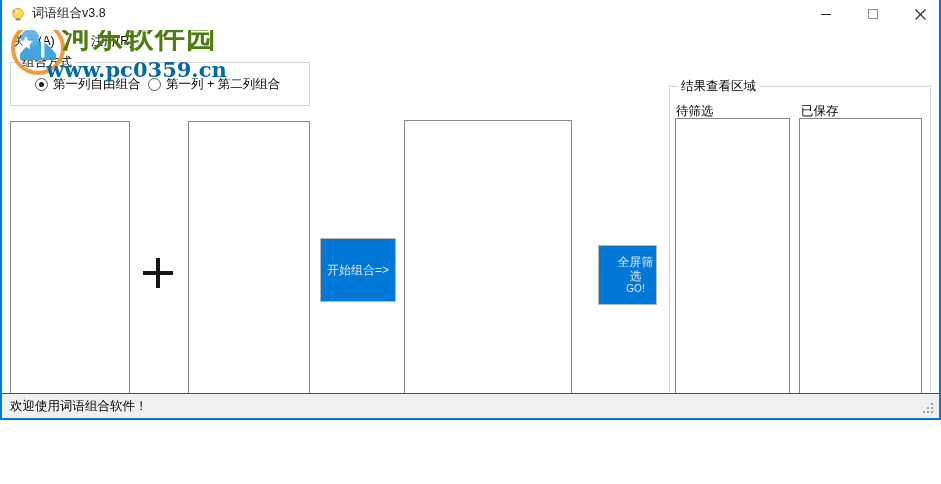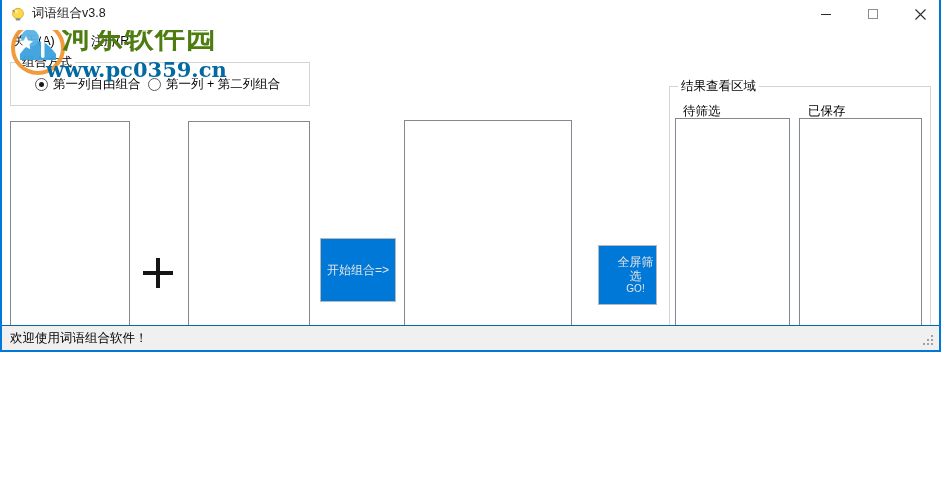--- a/index.html
+++ b/index.html
@@ -7,21 +7,21 @@
     padding: 0;
     background: #ffffff;
   }
   body {
     font-family: "Liberation Sans", "DejaVu Sans", sans-serif;
     -webkit-font-smoothing: none;
   }
   #app {
     position: relative;
     width: 941px;
-    height: 352px;
+    height: 420px;
     overflow: hidden;
     background: #ffffff;
     border-left: 2px solid #0078d7;
     border-right: 2px solid #0078d7;
     border-bottom: 2px solid #0078d7;
     box-sizing: border-box;
   }
 
   
   #titlebar {
@@ -203,21 +203,20 @@
   #list-out  { left: 402px; top: 120px; width: 168px; height: 324px; }
   #list-pending { left: 673px; top: 118px; width: 115px; height: 325px; }
   #list-saved   { left: 797px; top: 118px; width: 123px; height: 325px; }
 
   .panel-label {
     position: absolute;
     font-size: 12.5px;
     color: #000000;
     line-height: 16px;
     white-space: nowrap;
-    margin-left: 7px;
   }
   #label-pending { left: 674px; top: 103px; }
   #label-saved   { left: 799px; top: 103px; }
 
   
   #plus-sign {
     position: absolute;
     left: 141px; top: 258px;
     width: 30px; height: 30px;
   }

